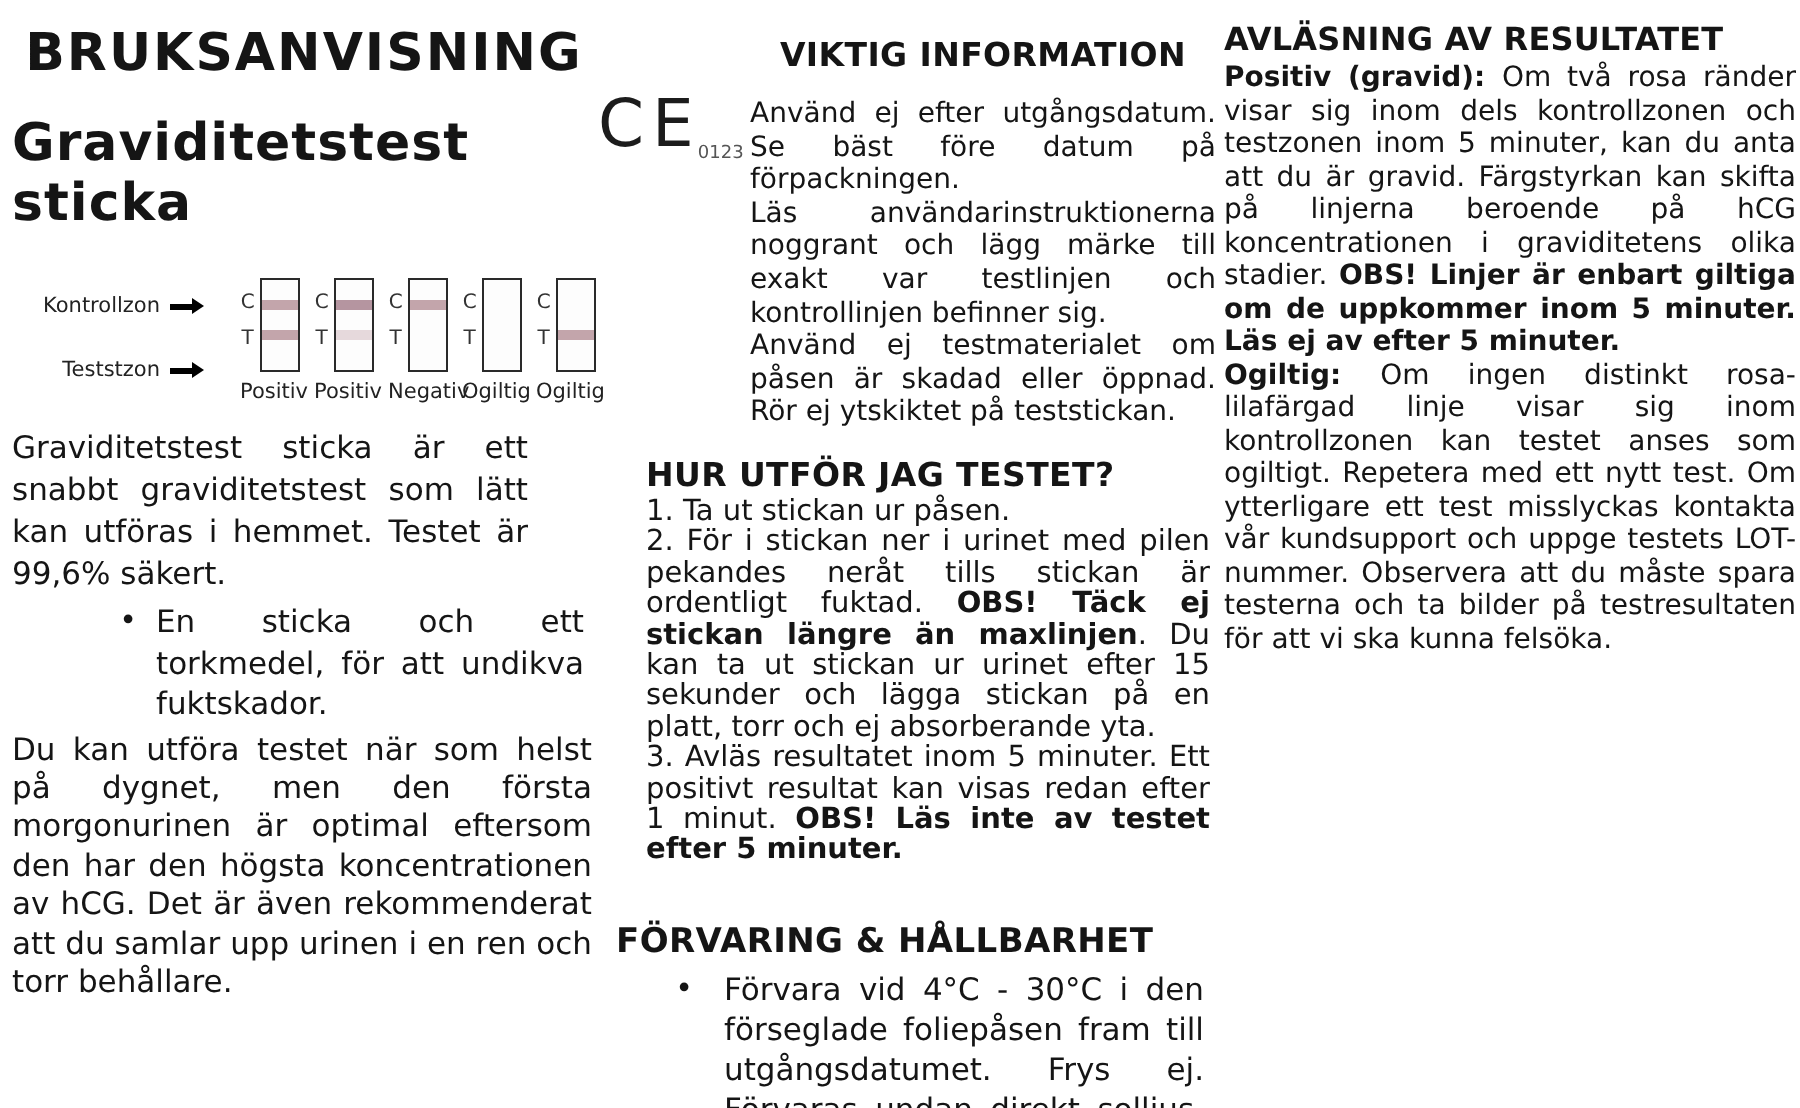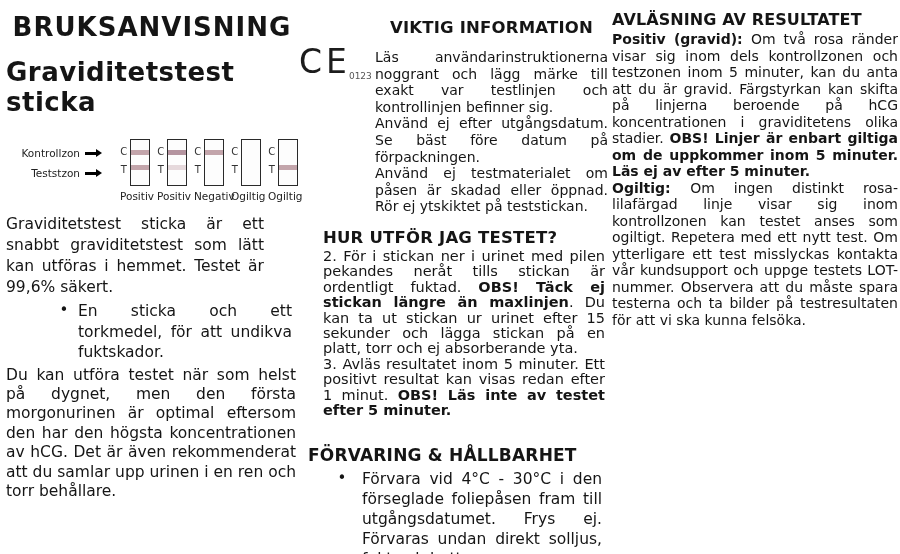--- a/index.html
+++ b/index.html
@@ -15,21 +15,21 @@
   .col-right{position:absolute;left:612px;top:6px;width:286px;}
   
   .title1{font-size:26px;font-weight:bold;text-align:center;letter-spacing:1px;margin-top:4px;}
   .title2{font-size:26px;font-weight:bold;text-align:left;letter-spacing:0.5px;margin-top:15px;}
   .ce{position:absolute;left:299px;top:42px;white-space:nowrap;}
   .ce-mark{font-size:33px;letter-spacing:4px;color:#1c1c1c;}
   .ce-num{font-size:9px;color:#555;position:relative;top:6px;left:-2px;}
   .diagram{position:relative;margin-top:22px;height:66px;}
   .zone-row{position:absolute;left:6px;width:84px;display:flex;justify-content:flex-end;align-items:center;gap:5px;font-size:10.5px;color:#222;}
   .zone-row.r1{top:8px;}
-  .zone-row.r2{top:28px;}
+  .zone-row.r2{top:40px;}
   .arrow{display:inline-block;width:11px;height:3px;background:#000;position:relative;}
   .arrow::after{content:'';position:absolute;right:-6px;top:-3px;border-left:6px solid #000;border-top:4.5px solid transparent;border-bottom:4.5px solid transparent;}
   .strips{position:absolute;left:114px;top:0;display:flex;gap:7px;}
   .strip-unit{width:30px;}
   .strip-top{display:flex;gap:2px;height:48px;}
   .letters{display:flex;flex-direction:column;align-items:center;width:8px;padding-top:7px;gap:7px;font-size:10px;color:#333;}
   .rect{width:19px;height:45px;border:1.5px solid #2a2a2a;position:relative;background:#fdfdfd;}
   .band{position:absolute;left:0;right:0;height:5px;}
   .band.c{top:10px;}
   .band.t{top:25px;}
@@ -166,27 +166,28 @@
       <span class="btxt">En sticka och ett torkmedel, för att undikva fuktskador.</span>
     </div>
 
     <div class="before-body">Du kan utföra testet när som helst på dygnet, men den första morgonurinen är optimal eftersom den har den högsta koncentrationen av hCG. Det är även rekommenderat att du samlar upp urinen i en ren och torr behållare.</div>
 
   </div>
 
   <div class="col-mid">
     <div class="h-mid vi-head">VIKTIG INFORMATION</div>
     <div class="vi-block">
+      <p>Använd ej efter utgångsdatum. Se bäst före datum på förpackningen.</p>
       <p>Läs användarinstruktionerna noggrant och lägg märke till exakt var testlinjen och kontrollinjen befinner sig.</p>
-      <p>Använd ej efter utgångsdatum. Se bäst före datum på förpackningen.</p>
       <p>Använd ej testmaterialet om påsen är skadad eller öppnad. Rör ej ytskiktet på teststickan.</p>
     </div>
 
     <div class="h-mid howto-head">HUR UTFÖR JAG TESTET?</div>
     <div class="howto">
+      <p><span>1. Ta ut stickan ur påsen.</span></p>
       <p><span>2. För i stickan ner i urinet med pilen pekandes neråt tills stickan är ordentligt fuktad. </span><span class="b">OBS! Täck ej stickan längre än maxlinjen</span><span>. Du kan ta ut stickan ur urinet efter 15 sekunder och lägga stickan på en platt, torr och ej absorberande yta.</span></p>
       <p><span>3. Avläs resultatet inom 5 minuter. Ett positivt resultat kan visas redan efter 1 minut. </span><span class="b">OBS! Läs inte av testet efter 5 minuter.</span></p>
     </div>
 
     <div class="h-mid storage-head">FÖRVARING &amp; HÅLLBARHET</div>
     <div class="storage-row">
       <span class="dot">•</span>
       <span class="btxt">Förvara vid 4°C - 30°C i den förseglade foliepåsen fram till utgångsdatumet. Frys ej. Förvaras undan direkt solljus, fukt och hetta.</span>
     </div>
   </div>

